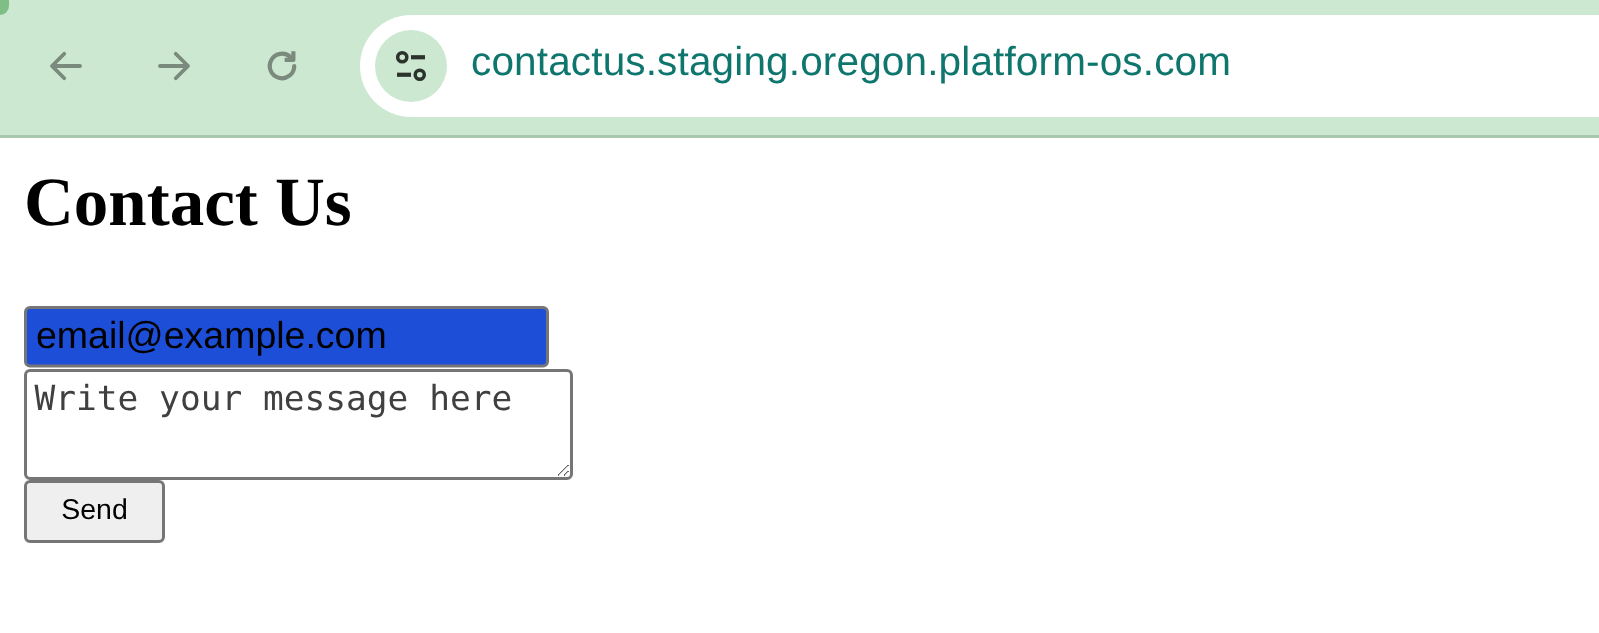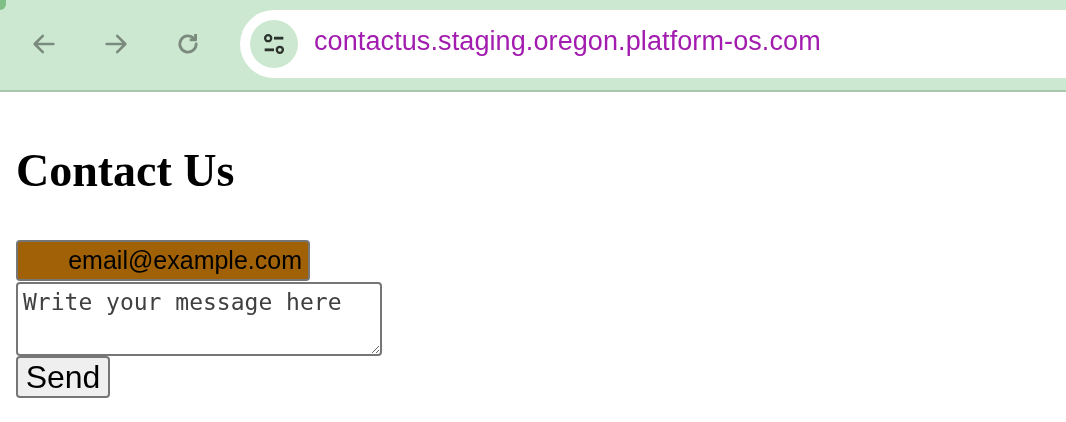--- a/index.html
+++ b/index.html
@@ -3,28 +3,28 @@
 <meta charset="utf-8">
 <style>
   html, body { margin: 0; padding: 0; }
   body { width: 1066px; height: 422px; background: #ffffff; overflow: hidden; position: relative; font-family: "Liberation Serif", serif; }
   .toolbar { position: absolute; left: 0; top: 0; width: 1066px; height: 90px; background: #cde8d0; border-bottom: 2px solid #a8c8ad; box-sizing: content-box; }
   .toolbar .corner { position: absolute; left: 0; top: 0; width: 6px; height: 10px; background: #7fbf85; border-bottom-right-radius: 8px; }
   .nav-btn { position: absolute; top: 24px; width: 40px; height: 40px; display: flex; align-items: center; justify-content: center; cursor: pointer; }
   .nav-btn svg { width: 28px; height: 28px; }
   .omnibox { position: absolute; left: 240px; top: 10px; width: 860px; height: 68px; background: #ffffff; border-radius: 34px; }
   .site-info { position: absolute; left: 10px; top: 10px; width: 48px; height: 48px; border-radius: 24px; background: #cde8d0; display: flex; align-items: center; justify-content: center; cursor: pointer; }
-  .url { position: absolute; left: 74px; top: 16px; font-family: "Liberation Sans", sans-serif; font-size: 27px; color: #a21caf; letter-spacing: 0.1px; white-space: nowrap; }
-  .page { position: absolute; left: 16px; top: 92px; right: 0; bottom: 0; margin-top: 36px; }
+  .url { position: absolute; left: 74px; top: 16px; font-family: "Liberation Sans", sans-serif; font-size: 27px; color: #0f766e; letter-spacing: 0.1px; white-space: nowrap; }
+  .page { position: absolute; left: 16px; top: 92px; right: 0; bottom: 0; }
   h1 { margin: 0; position: absolute; top: 17px; left: 0; font-size: 46px; font-weight: bold; font-family: "Liberation Serif", serif; color: #000; line-height: 52px; }
   .row-email { position: absolute; top: 112px; left: 0; display: flex; align-items: center; }
   .lbl { font-size: 29px; font-family: "Liberation Serif", serif; color: #000; margin-right: 8px; }
-  .email { width: 294px; height: 41px; box-sizing: border-box; border: 2px solid #767676; border-radius: 4px; padding: 2px 6px; font-family: "Liberation Sans", sans-serif; font-size: 25px; color: #000; background: #a16207; text-align: right; }
+  .email { width: 350px; height: 41px; box-sizing: border-box; border: 2px solid #767676; border-radius: 4px; padding: 2px 6px; font-family: "Liberation Sans", sans-serif; font-size: 25px; color: #000; background: #1d4ed8; }
   .msg { position: absolute; top: 154px; left: 0; width: 366px; height: 74px; box-sizing: border-box; border: 2px solid #767676; border-radius: 4px; padding: 4px 5px; font-family: "DejaVu Sans Mono", monospace; font-size: 23px; line-height: 29px; color: #404040; resize: both; background: #fff; }
-  .send { position: absolute; top: 228px; left: 0; width: 94px; height: 42px; box-sizing: border-box; border: 2px solid #767676; border-radius: 4px; background: #efefef; font-family: "Liberation Sans", sans-serif; font-size: 32px; color: #000; padding: 0; cursor: pointer; }
+  .send { position: absolute; top: 228px; left: 0; width: 94px; height: 42px; box-sizing: border-box; border: 2px solid #767676; border-radius: 4px; background: #efefef; font-family: "Liberation Sans", sans-serif; font-size: 19px; color: #000; padding: 0; cursor: pointer; }
 </style>
 </head>
 <body>
 
 <div class="toolbar">
   <div class="corner"></div>
   <div class="nav-btn" style="left:24px;">
     <svg viewBox="0 0 24 24">
         <path d="M20 12H5M11 5l-7 7 7 7" fill="none" stroke="#7a8a7c" stroke-width="2.2" stroke-linecap="round" stroke-linejoin="round"></path>
       </svg>

